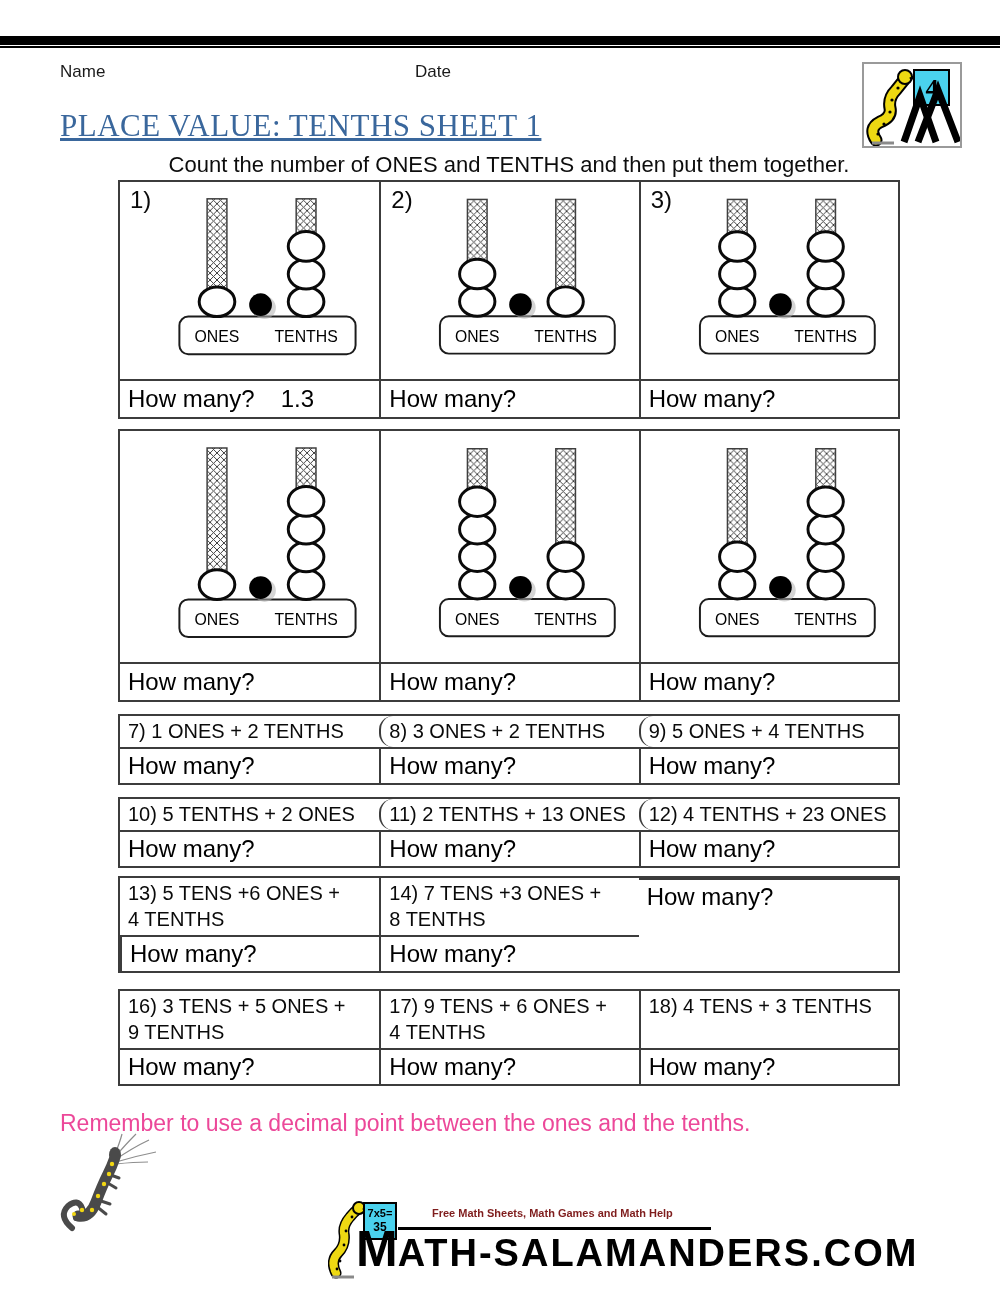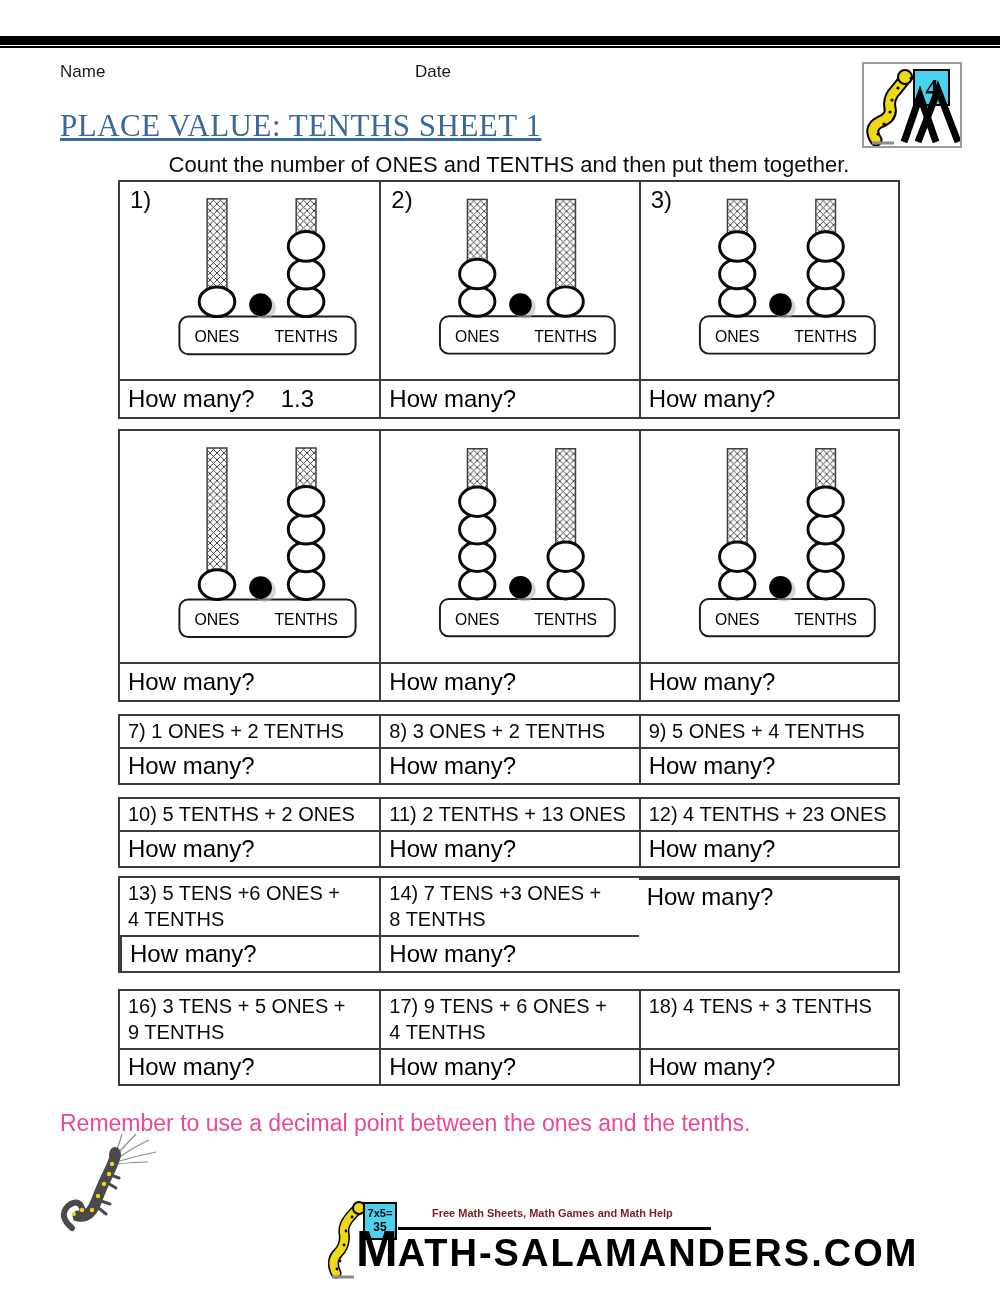--- a/index.html
+++ b/index.html
@@ -24,21 +24,21 @@
 
   .wtable{margin-left:118px;width:782px;border:2px solid #3c3c3c;display:grid;
     grid-template-columns:1fr 1fr 1fr;box-sizing:border-box;background:#fff;}
   .cell{border-left:2px solid #3c3c3c;box-sizing:border-box;}
   .cell.first{border-left:none;}
   .pic-cell{position:relative;}
   .cell-number{position:absolute;top:4px;left:10px;font-size:24px;color:#0a0a0a;}
   .ans-cell{border-top:2px solid #3c3c3c;display:flex;align-items:center;font-size:24px;
     padding-left:8px;height:38px;}
   .header-cell{font-size:20px;padding:2px 8px 3px 8px;white-space:pre-line;line-height:1.3;color:#0a0a0a;}
-  .t-short .header-cell{min-height:31px;}
+  .t-short .header-cell{min-height:31px;border-radius:14px;}
   .t-tall .header-cell{min-height:56px;}
   .txt-ans{height:36px;}
   #abacus1{margin-top:2px;}
   #abacus2{margin-top:10px;}
   #ttable0{margin-top:12px;}
   #ttable1{margin-top:12px;}
   #ttable2{margin-top:8px;}
   #ttable3{margin-top:16px;}
   .answer-value{margin-left:26px;}
 

